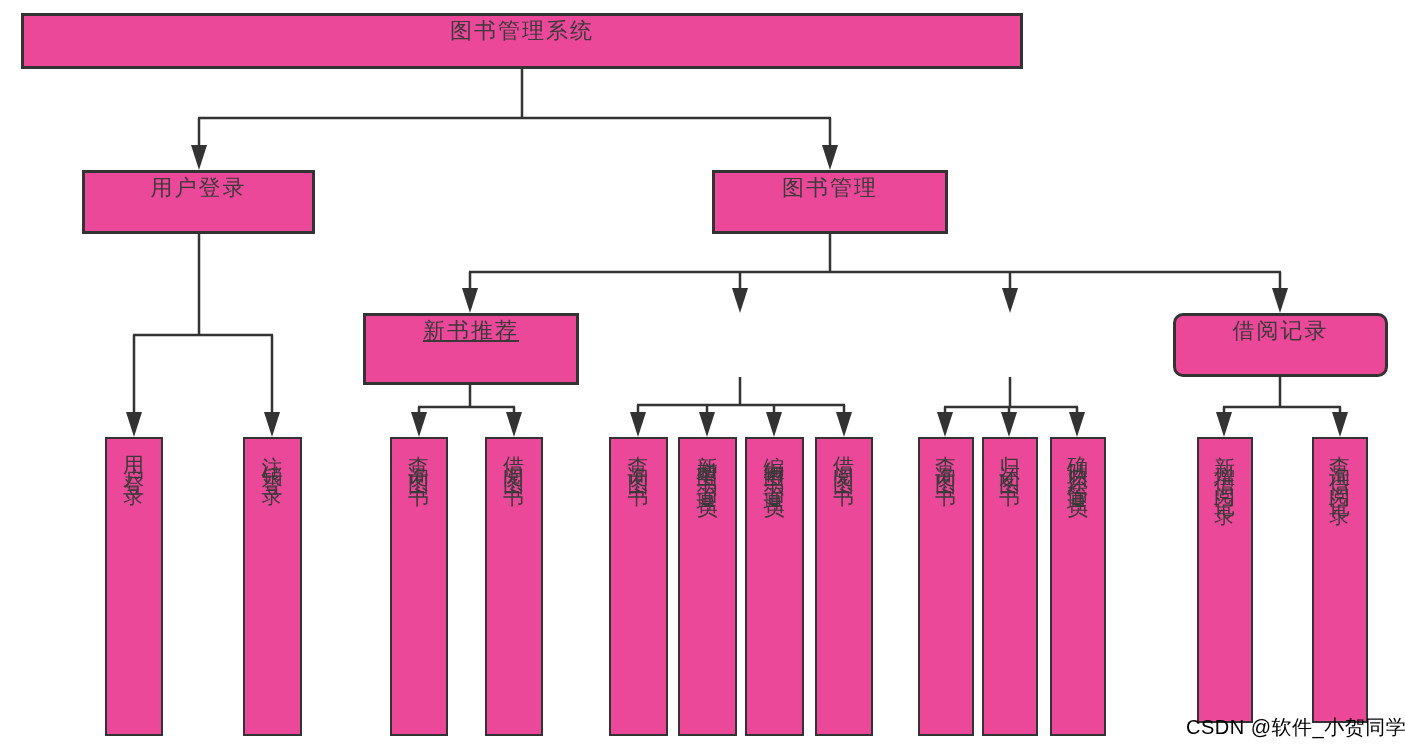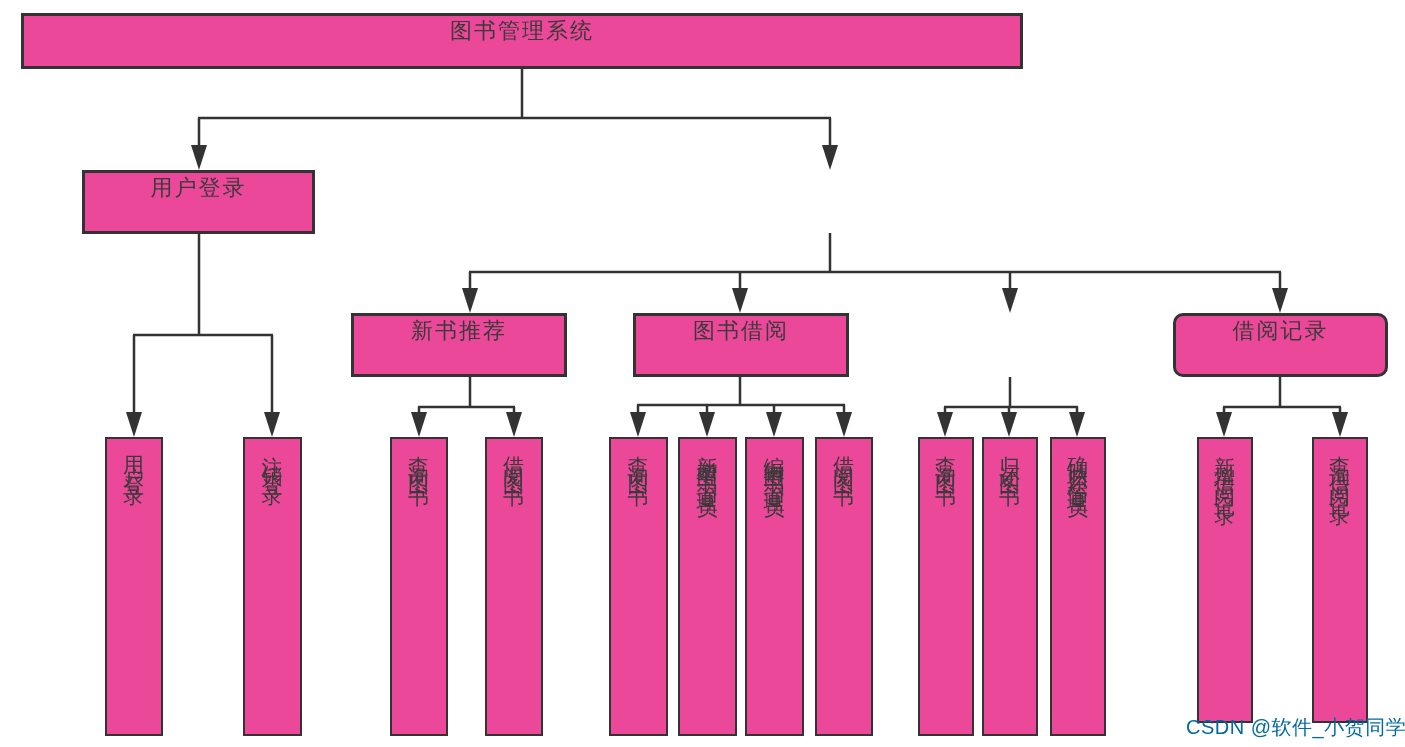--- a/index.html
+++ b/index.html
@@ -15,21 +15,21 @@
   }
   .node.h{font-size:22px;letter-spacing:2px;white-space:nowrap;}
   .node.leaf{border-width:2.5px;}
   .leaf .vtext{
     writing-mode:vertical-rl;text-orientation:mixed;
     font-size:21px;letter-spacing:10px;line-height:1;
     display:block;
   }
   .watermark{
     position:absolute;left:1186px;top:714px;width:219px;
-    font-size:20px;color:#0369a1;letter-spacing:0.5px;white-space:nowrap;
+    font-size:20px;color:#000000;letter-spacing:0.5px;white-space:nowrap;
     z-index:5;
   }
 </style>
 </head>
 <body>
 
 <div class="canvas">
 
   <svg class="wires" viewBox="0 0 1405 747" xmlns="http://www.w3.org/2000/svg">
 
@@ -81,26 +81,26 @@
     </g>
   </svg>
 
   <div class="node h" style="left:21px;top:13px;width:1002px;height:56px;">
     <span>图书管理系统</span>
   </div>
 
   <div class="node h" style="left:82px;top:170px;width:233px;height:64px;">
     <span>用户登录</span>
   </div>
+  <div class="node h" style="left:712px;top:170px;width:236px;height:64px;">
+    <span>图书管理</span>
+  </div>
 
-  <div class="node h" style="left:351px;top:313px;width:216px;height:64px;">
+  <div class="node h" style="left:363px;top:313px;width:216px;height:72px;text-decoration:underline;">
     <span>新书推荐</span>
-  </div>
-  <div class="node h" style="left:633px;top:313px;width:216px;height:64px;">
-    <span>图书借阅</span>
   </div>
   <div class="node h" style="left:1173px;top:313px;width:215px;height:64px;border-radius:10px;">
     <span>借阅记录</span>
   </div>
 
   <div class="node leaf" style="left:105px;top:437px;width:58px;height:299px;">
     <span class="vtext">用户登录</span>
   </div>
   <div class="node leaf" style="left:243px;top:437px;width:59px;height:299px;">
     <span class="vtext">注销登录</span>

